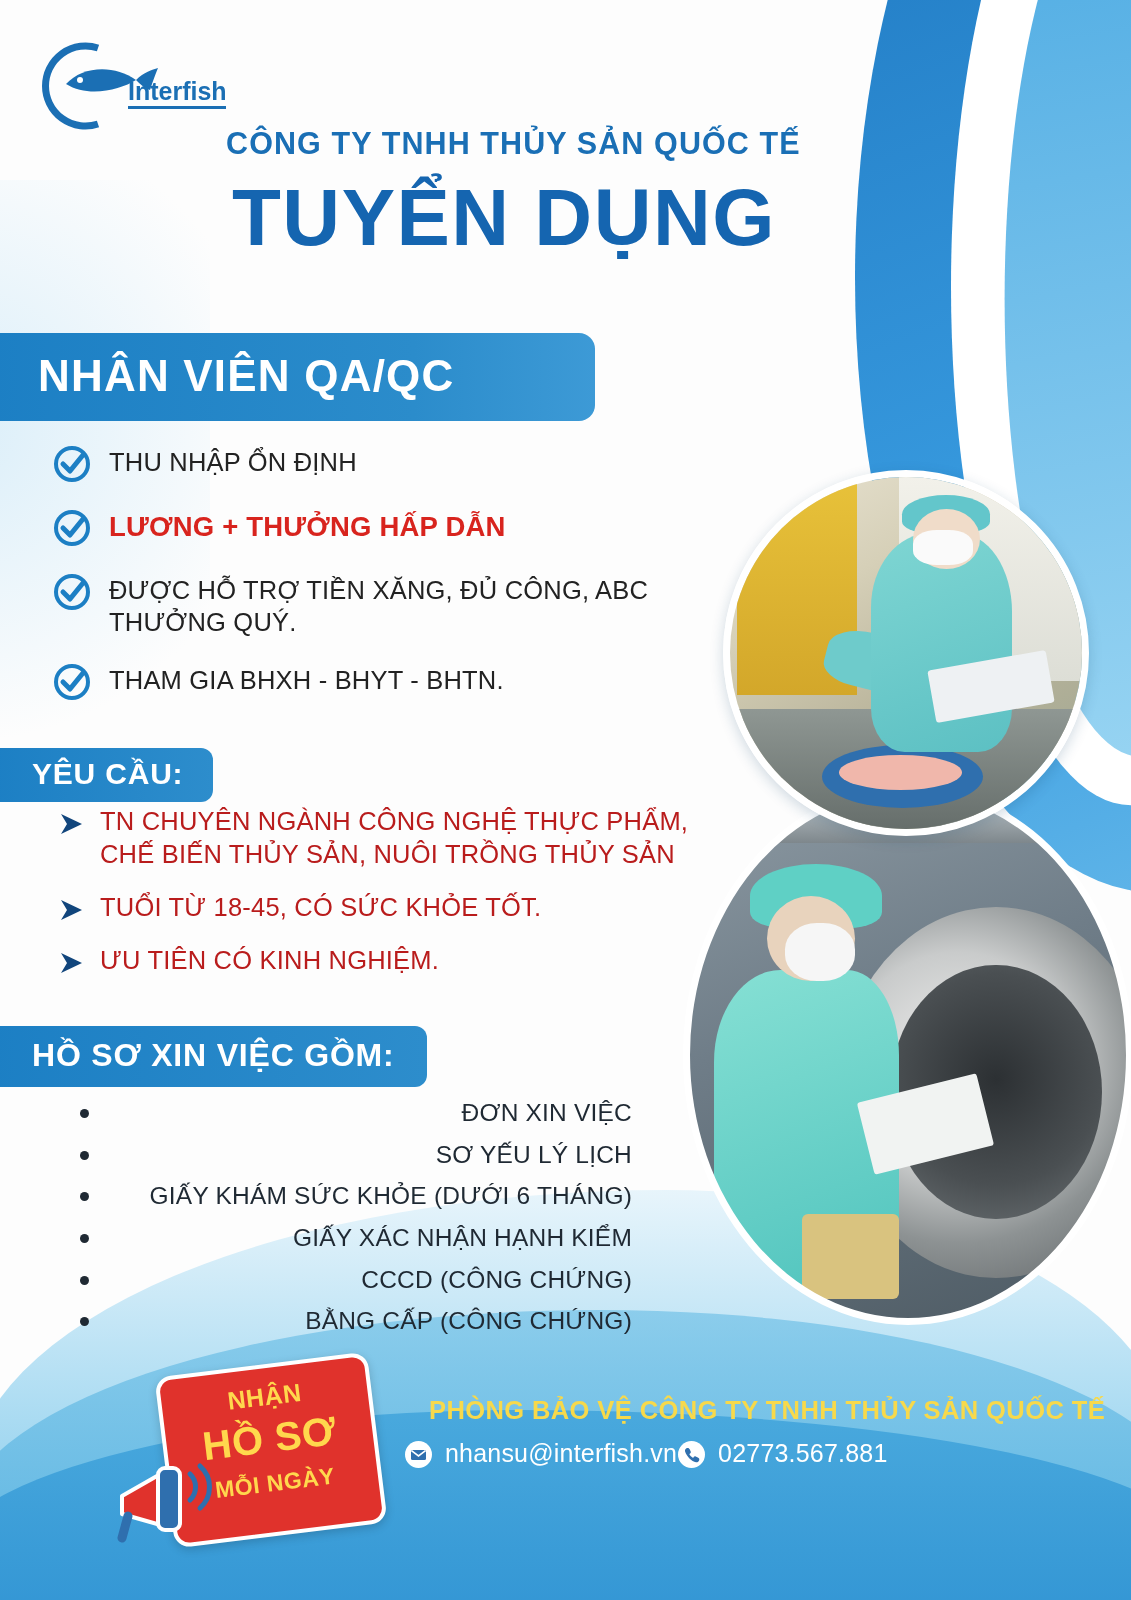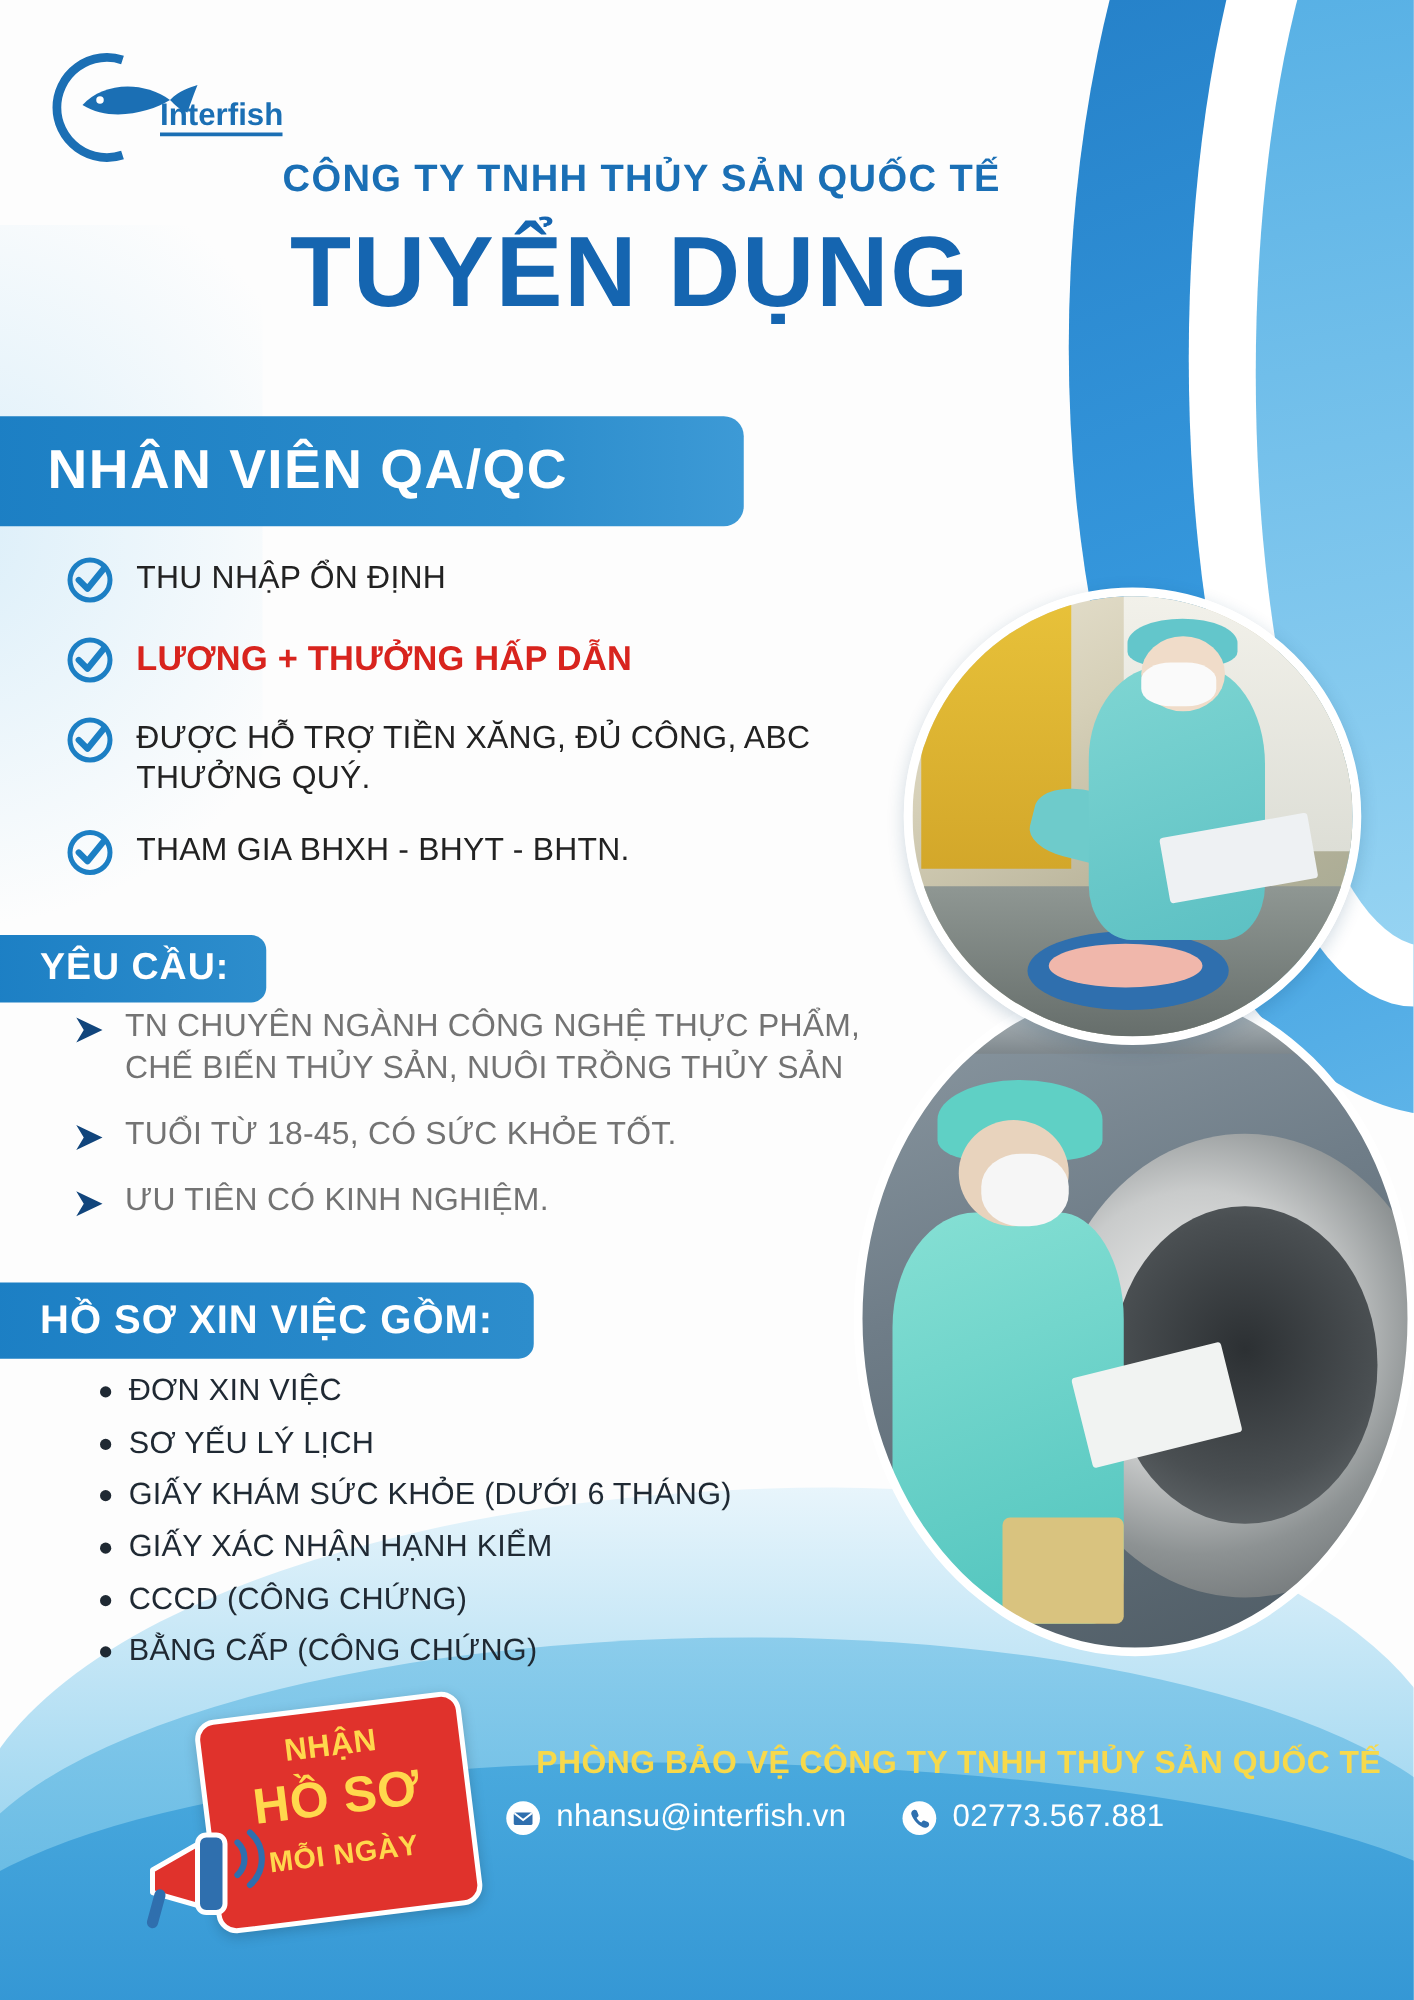--- a/index.html
+++ b/index.html
@@ -210,35 +210,36 @@
   .arrow-icon {
     flex: 0 0 auto;
     width: 30px;
     height: 26px;
     margin-right: 12px;
     margin-top: 6px;
   }
   .req-text {
     font-size: 25.5px;
     line-height: 1.3;
-    color: #737373;
+    color: #b91c1c;
     letter-spacing: .2px;
   }
 
   
   .documents {
     position: absolute;
     left: 72px;
     top: 1098px;
     width: 560px;
   }
   .doc {
     display: flex;
     align-items: flex-start;
     margin-bottom: 11px;
+    justify-content: space-between;
   }
   .bullet {
     flex: 0 0 auto;
     width: 9px;
     height: 9px;
     border-radius: 50%;
     background: #1f2933;
     margin: 11px 14px 0 8px;
   }
   .doc-text {
@@ -341,21 +342,20 @@
   }
   .contact-text {
     font-size: 25px;
     line-height: 1.3;
     color: #ffffff;
     letter-spacing: .2px;
   }
   .contact-inline {
     display: flex;
     align-items: center;
-    gap: 44px;
   }
   .contact-inline .contact-row { margin-bottom: 0; }
 
   
   .stamp {
     position: absolute;
     left: 112px;
     top: 1364px;
     width: 260px;
     height: 185px;

